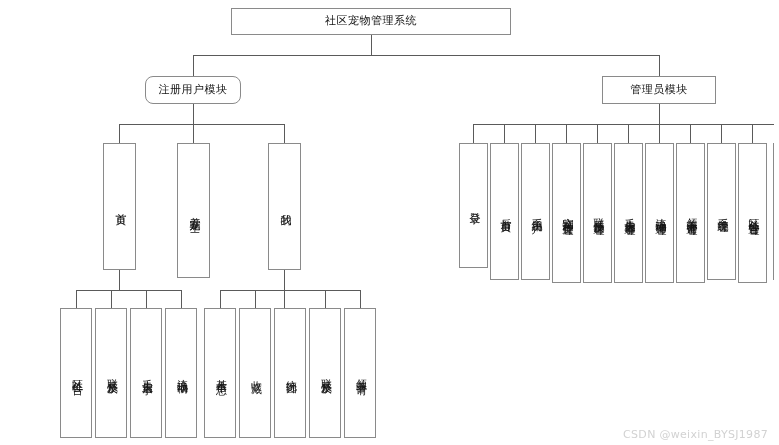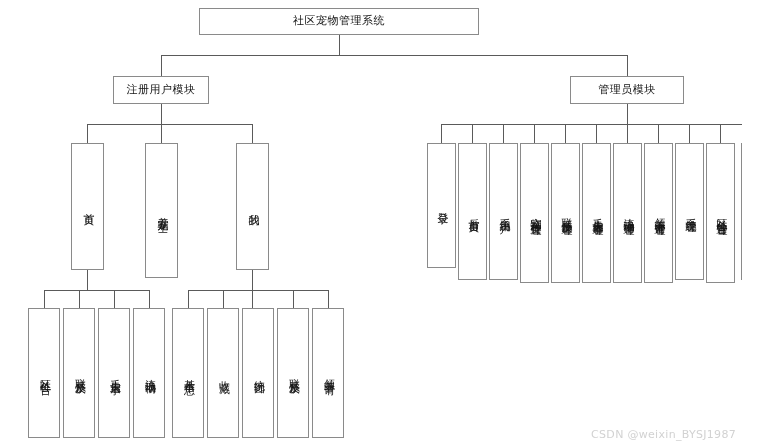--- a/index.html
+++ b/index.html
@@ -7,20 +7,21 @@
     padding: 0;
     background: #ffffff;
   }
   #canvas {
     position: relative;
     width: 742px;
     height: 445px;
     background: #ffffff;
     overflow: hidden;
     font-family: "DejaVu Sans", "Liberation Sans", sans-serif;
+    margin-left: 32px;
   }
   .node {
     position: absolute;
     box-sizing: border-box;
     border: 1px solid #8a8a8a;
     background: #ffffff;
     color: #141414;
     display: flex;
     align-items: center;
     justify-content: center;
@@ -61,21 +62,21 @@
 
 <div id="canvas">
 
   <div class="node horiz" style="left:199px; top:8px; width:280px; height:27px;">社区宠物管理系统</div>
 
   <div class="line v" style="left:339px; top:35px; height:20px;"></div>
   <div class="line h" style="left:161px; top:55px; width:466px;"></div>
   <div class="line v" style="left:161px; top:55px; height:21px;"></div>
   <div class="line v" style="left:627px; top:55px; height:21px;"></div>
 
-  <div class="node horiz" style="left:113px; top:76px; width:96px; height:28px;">注册用户模块</div>
+  <div class="node horiz" style="left:113px; top:76px; width:96px; height:28px;border-radius:8px;">注册用户模块</div>
   <div class="node horiz" style="left:570px; top:76px; width:114px; height:28px;">管理员模块</div>
 
   <div class="line v" style="left:161px; top:104px; height:20px;"></div>
   <div class="line h" style="left:87px; top:124px; width:165px;"></div>
   <div class="line v" style="left:87px; top:124px; height:19px;"></div>
   <div class="line v" style="left:161px; top:124px; height:19px;"></div>
   <div class="line v" style="left:252px; top:124px; height:19px;"></div>
 
   <div class="node vert" style="left:71px; top:143px; width:33px; height:127px;">首页</div>
   <div class="node vert" style="left:145px; top:143px; width:33px; height:135px;">养宠贴士</div>

